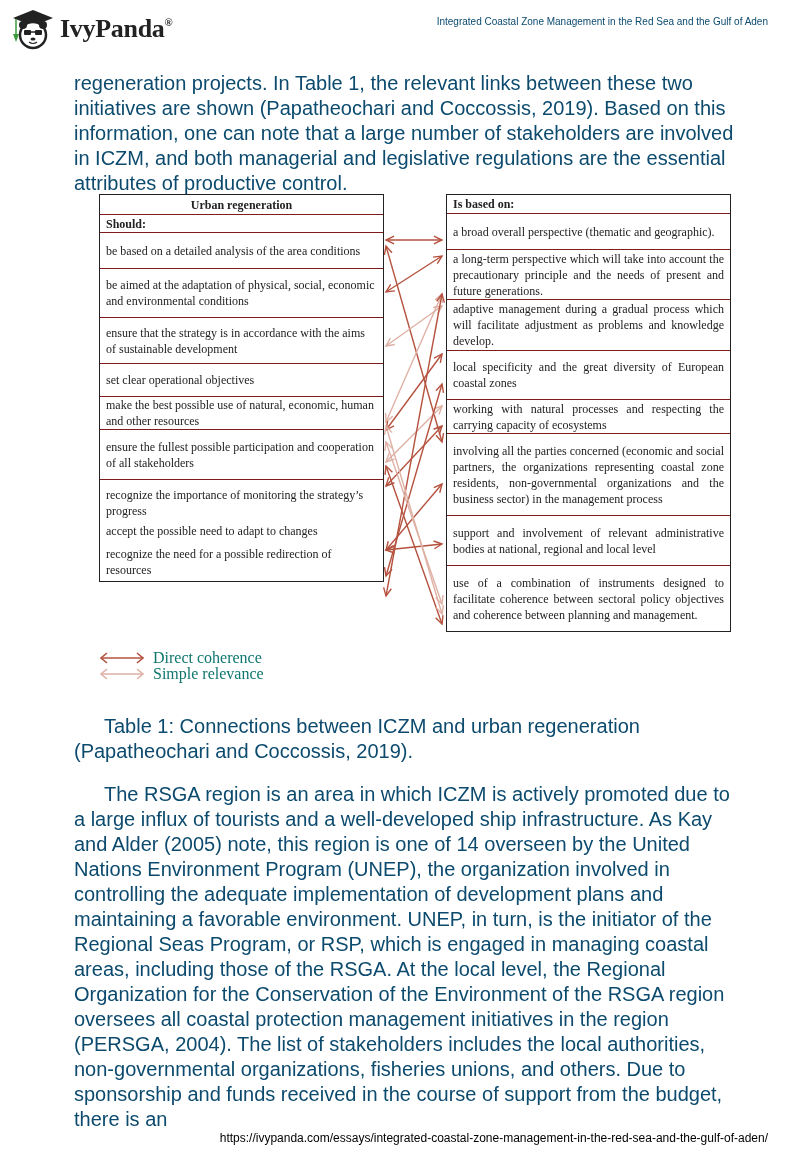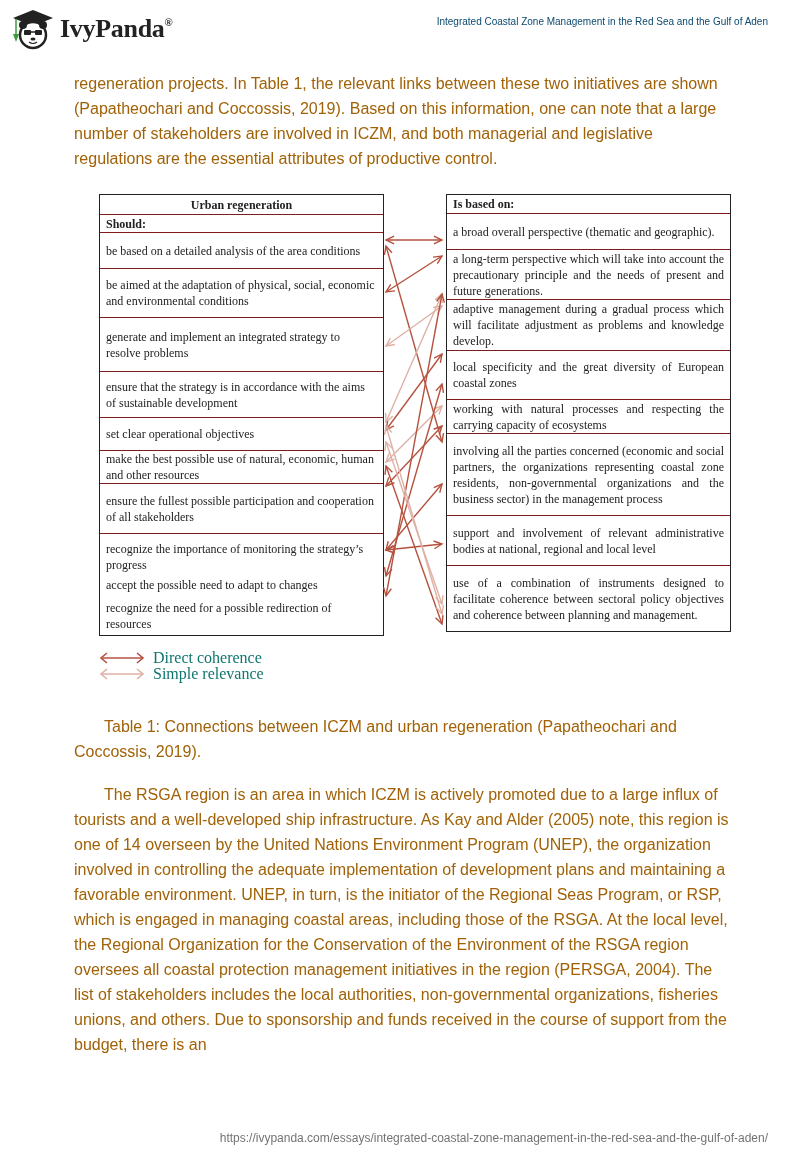--- a/index.html
+++ b/index.html
@@ -2,37 +2,37 @@
 <html><head>
   <meta charset="utf-8">
   <style>
     html, body { margin:0; padding:0; background:#fff; }
     body { width:800px; height:1160px; position:relative; overflow:hidden; font-family:"Liberation Sans", sans-serif; color:#222; }
     .header { position:absolute; left:0; top:0; width:800px; height:60px; }
     .logo { position:absolute; left:12px; top:8px; display:flex; align-items:center; }
     .logo-text { font-family:"Liberation Serif", serif; font-weight:bold; font-size:26px; color:#222; margin-left:6px; letter-spacing:-0.3px; }
     .logo-text sup { font-size:11px; vertical-align:top; position:relative; top:2px; }
     .doc-title { position:absolute; right:32px; top:16px; font-size:10px; color:#0c4a6e; }
-    .para { position:absolute; left:74px; width:660px; font-size:16px; line-height:25px; color:#a16207; margin:0; }
+    .para { position:absolute; left:74px; width:660px; font-size:20px; line-height:25px; color:#0c4a6e; margin:0; }
     .indent { text-indent:30px; }
     .figure { position:absolute; left:99px; top:194px; width:634px; height:490px; }
     .col-table { position:absolute; border:1px solid #222; font-family:"Liberation Serif", serif; font-size:12px; color:#222; line-height:16px; }
     .col-left { left:0; top:0; width:283px; }
     .col-right { left:347px; top:0; width:283px; }
     .row { border-top:1px solid #7f1d1d; padding:0 6px; box-sizing:border-box; display:flex; align-items:center; }
     .row:first-child { border-top:none; }
     .row.hdr { justify-content:center; font-weight:bold; }
     .row.sub { font-weight:bold; }
     .col-right .row { text-align:justify; text-align-last:left; }
     .row.noborder { border-top:none; }
     .arrows { position:absolute; left:0; top:0; }
     .legend { position:absolute; left:0; top:456px; font-family:"Liberation Serif", serif; font-size:16px; line-height:16px; color:#0f766e; }
     .legend-item { display:flex; align-items:center; }
     .legend-item span { margin-left:8px; }
-    .footer-url { position:absolute; right:32px; top:1131px; font-size:12px; color:#737373; }
+    .footer-url { position:absolute; right:32px; top:1131px; font-size:12px; color:#000000; }
   </style>
 </head>
 <body>
 
 <div class="header">
   <div class="logo">
     <svg width="42" height="42" viewBox="0 0 42 42">
       <polygon points="21,2 41,10 21,18 1,10" fill="#222"></polygon>
       <rect x="11" y="12" width="20" height="6" fill="#222"></rect>
       <line x1="4" y1="11" x2="4" y2="26" stroke="#3b9a3b" stroke-width="1.5"></line>
@@ -52,21 +52,20 @@
 </div>
 
 <p class="para" style="top:71px;">regeneration projects. In Table 1, the relevant links between these two initiatives are shown (Papatheochari and Coccossis, 2019). Based on this information, one can note that a large number of stakeholders are involved in ICZM, and both managerial and legislative regulations are the essential attributes of productive control.</p>
 
 <div class="figure">
   <div class="col-table col-left">
     <div class="row hdr" style="height:19px;">Urban regeneration</div>
     <div class="row sub" style="height:18px;">Should:</div>
     <div class="row" style="height:36px;">be based on a detailed analysis of the area conditions</div>
     <div class="row" style="height:49px;">be aimed at the adaptation of physical, social, economic and environmental conditions</div>
-    <div class="row" style="height:54px;">generate and implement an integrated strategy to resolve problems</div>
     <div class="row" style="height:46px;">ensure that the strategy is in accordance with the aims of sustainable development</div>
     <div class="row" style="height:33px;">set clear operational objectives</div>
     <div class="row" style="height:33px;font-family:Liberation Serif, serif;">make the best possible use of natural, economic, human and other resources</div>
     <div class="row" style="height:50px;">ensure the fullest possible participation and cooperation of all stakeholders</div>
     <div class="row" style="height:40px; padding-top:6px;">recognize the importance of monitoring the strategy’s progress</div>
     <div class="row noborder" style="height:24px;">accept the possible need to adapt to changes</div>
     <div class="row noborder" style="height:38px;">recognize the need for a possible redirection of resources</div>
   </div>
 
   <div class="col-table col-right">

